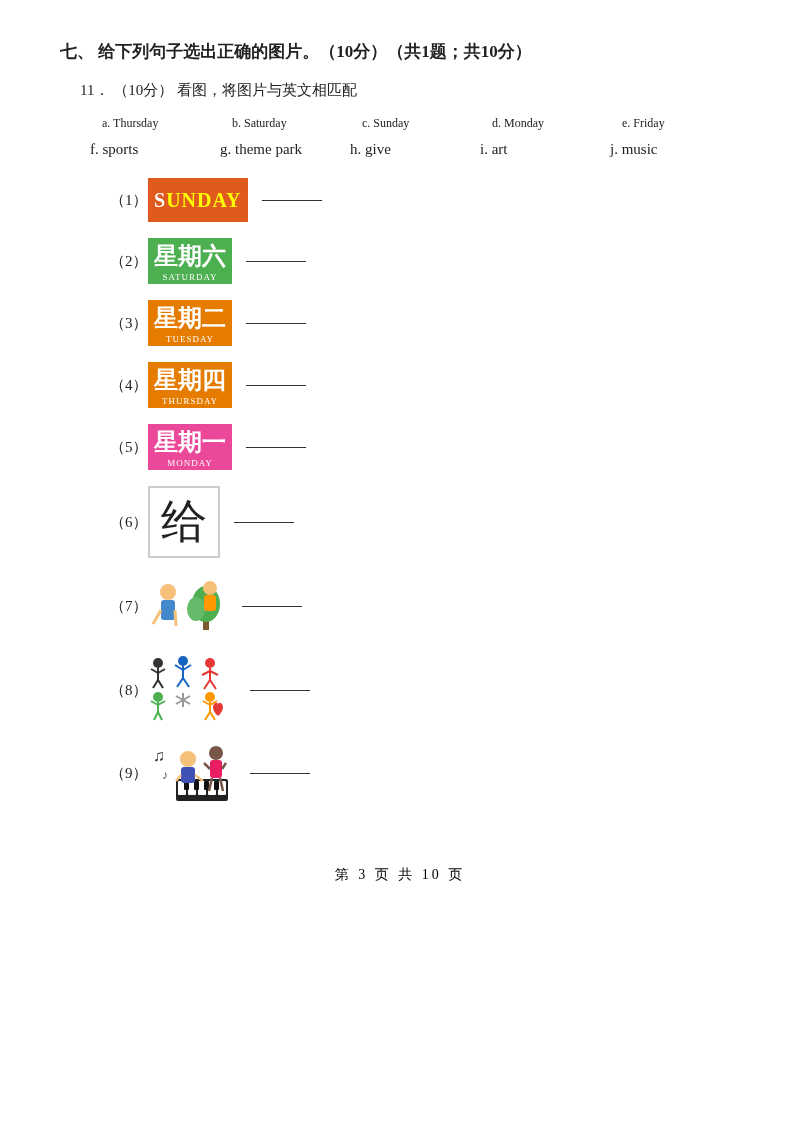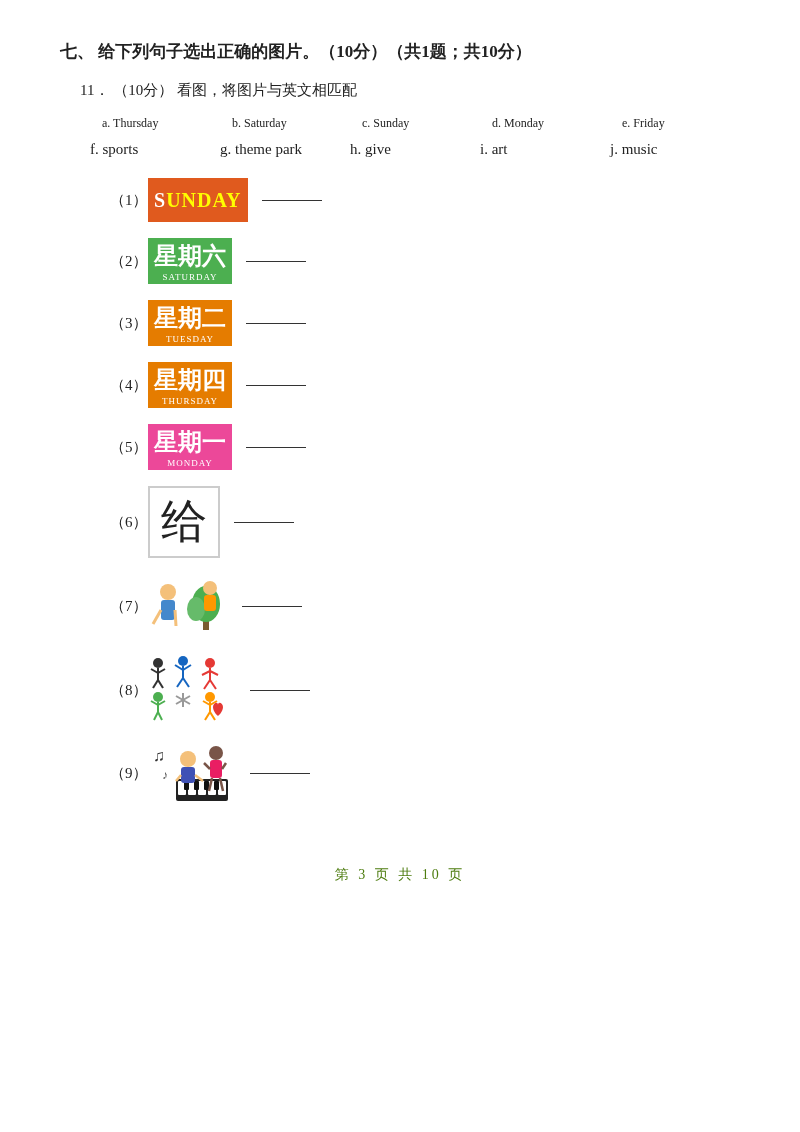--- a/index.html
+++ b/index.html
@@ -104,21 +104,21 @@
       justify-content: center;
       font-size: 46px;
       font-family: "KaiTi","楷体",serif;
       background: #fff;
       color: #222;
     }
     .page-footer {
       text-align: center;
       margin-top: 60px;
       font-size: 14px;
-      color: #4d7c0f;
+      color: #000000;
       letter-spacing: 3px;
     }
   </style>
 </head>
 <body>
 
 <div class="section-title">七、  给下列句子选出正确的图片。（10分）（共1题；共10分）</div>
 
 <div class="question-title">
   <span>11．</span>

